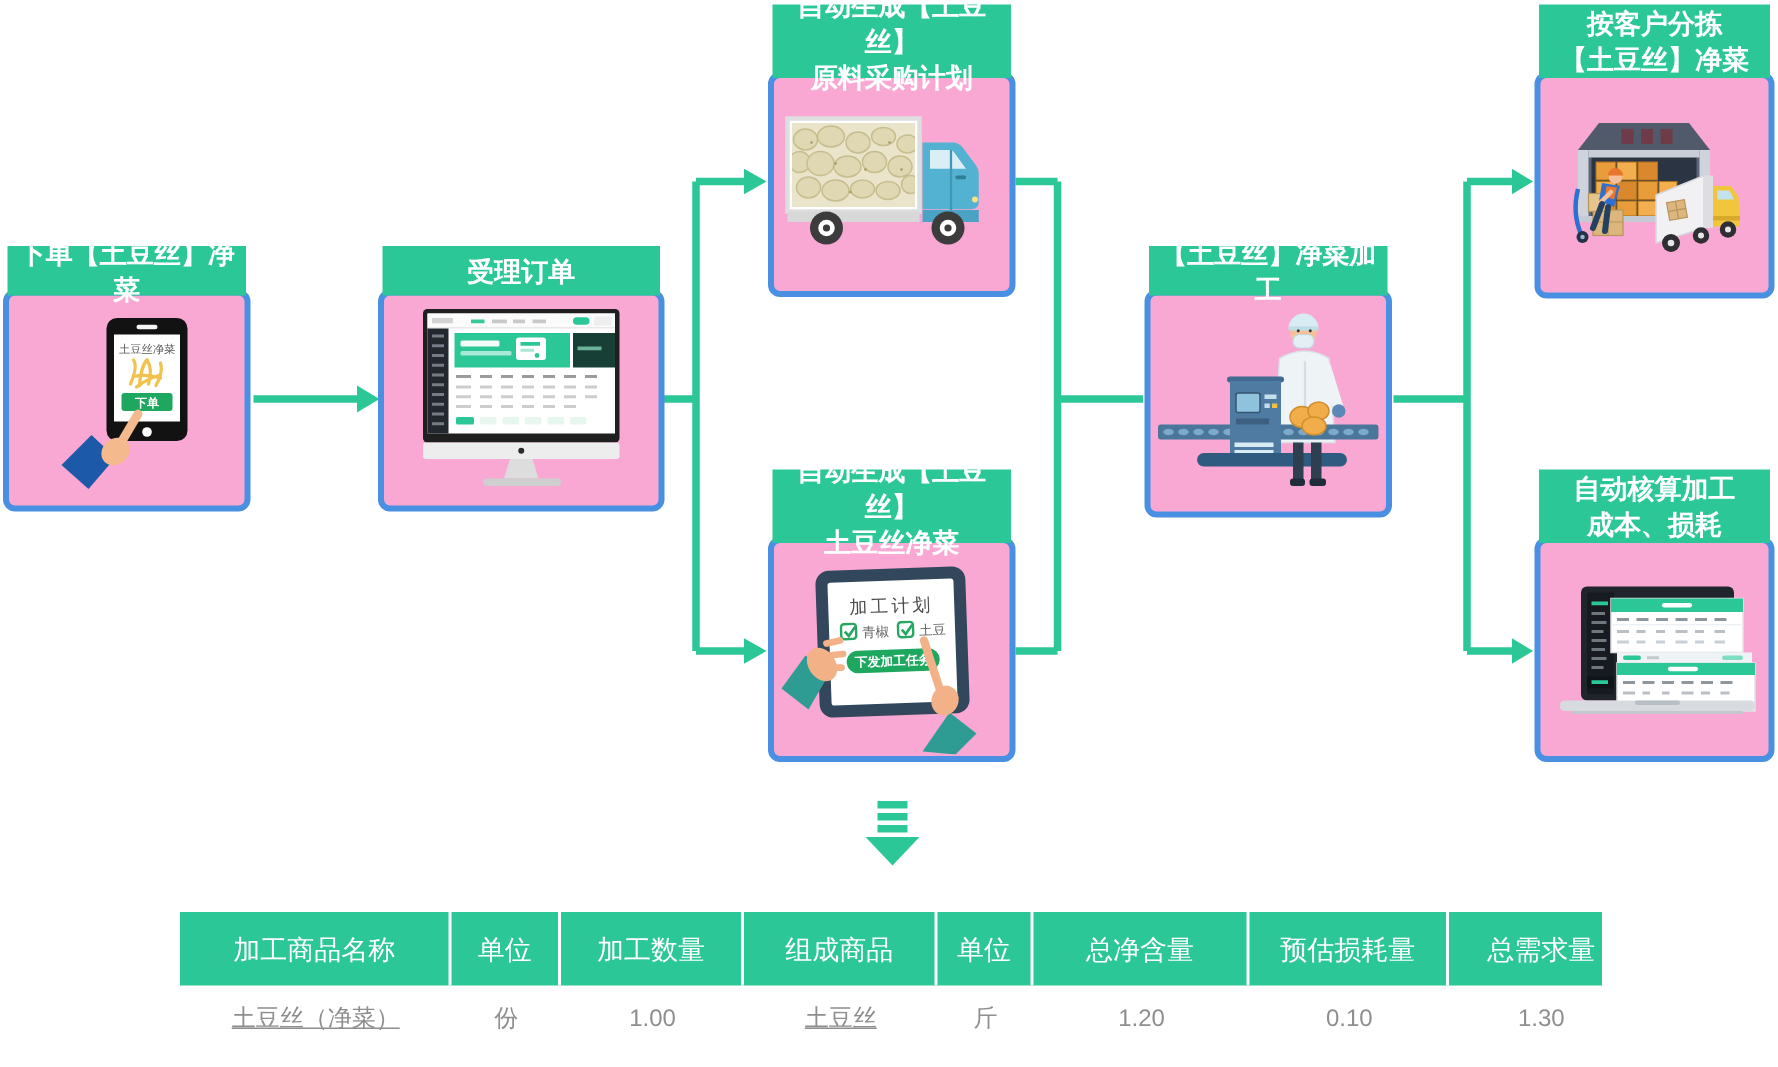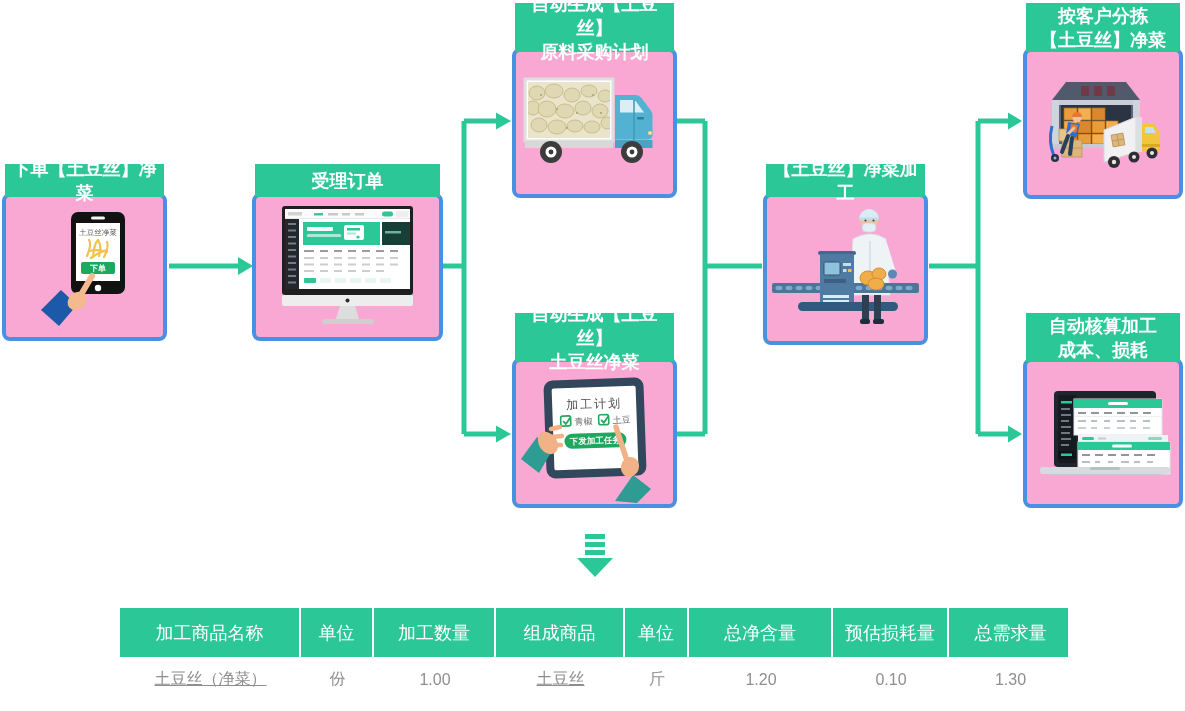--- a/index.html
+++ b/index.html
@@ -28,21 +28,21 @@
   .thead { display:flex; height:49px; background:#2cc796; }
   .thead .cell {
     box-sizing:border-box; display:flex; align-items:center; justify-content:center;
     color:#ffffff; font-size:18px; border-right:2px solid #ffffff; flex:none;
   }
   .thead .cell:last-child { border-right:none; }
   .trow { display:flex; height:45px; align-items:center; }
   .trow .cell { box-sizing:border-box; flex:none; text-align:center; color:#8e8e8e; font-size:16px; }
   .trow .cell.u { text-decoration:underline; }
   .c0{width:181px}.c1{width:73px}.c2{width:122px}.c3{width:129px}
-  .c4{width:64px}.c5{width:144px}.c6{width:116px}.c7{width:123px}
+  .c4{width:64px}.c5{width:144px}.c6{width:133px}.c7{width:123px}
 </style>
 </head>
 <body>
 
 <div class="canvas">
 
   <svg class="connectors" width="1185" height="711" viewBox="0 0 1185 711">
     <g stroke="#2cc796" stroke-width="5" fill="none">
       <path d="M169,266 H238"></path>
       <path d="M417,266 H464 M464,121 V434 M464,121 H496 M464,434 H496"></path>

